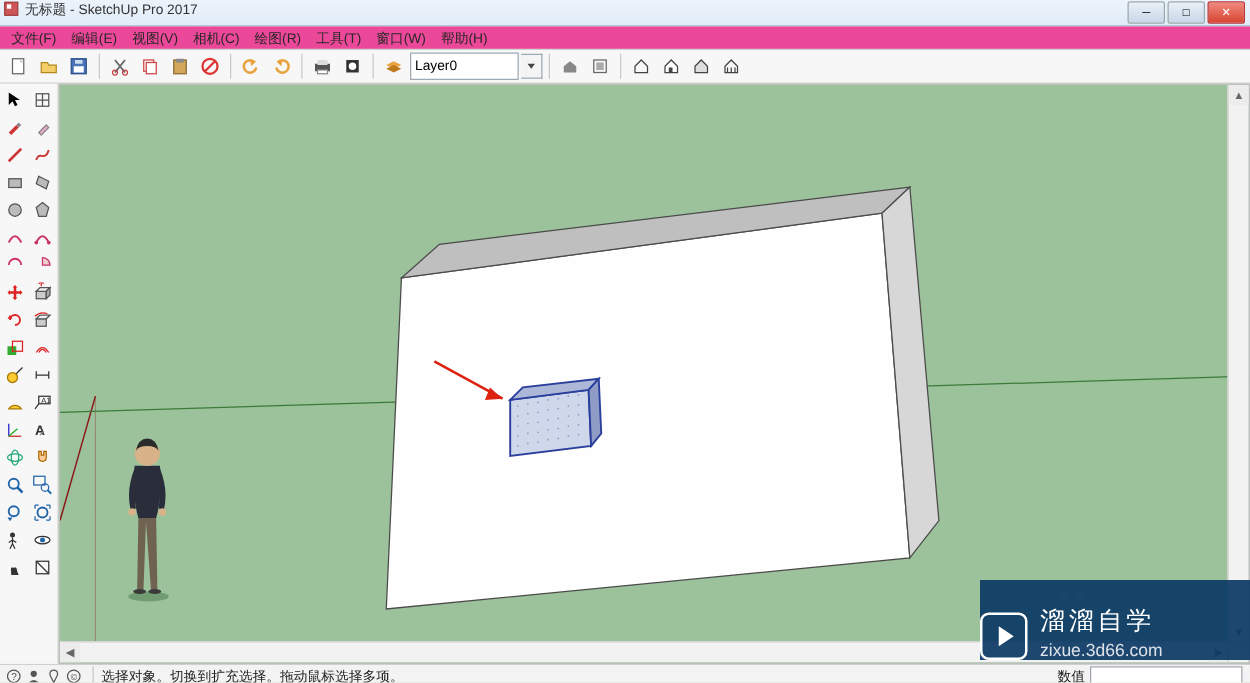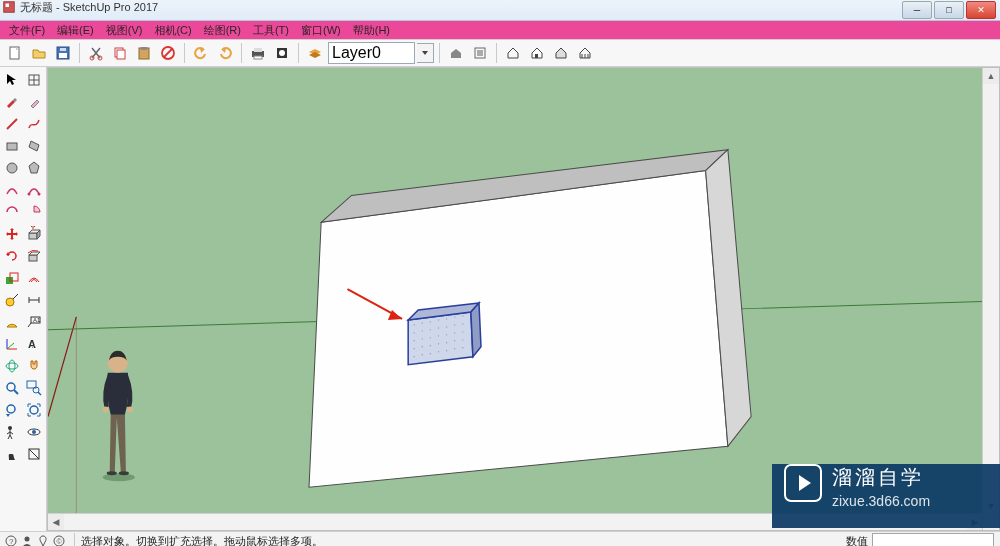--- a/index.html
+++ b/index.html
@@ -78,21 +78,21 @@
     width: 20px; height: 20px;
     border: 1px solid transparent;
     border-radius: 2px;
     display: flex; align-items: center; justify-content: center;
     cursor: pointer;
   }
   .layer-select {
     height: 18px; width: 80px;
     border: 1px solid #9fa9b3;
     background: #fff;
-    font-size: 16px;
+    font-size: 11px;
     padding-left: 3px;
   }
   .layer-drop {
     width: 16px; height: 18px; border:1px solid #9fa9b3; border-left:none;
     display:flex; align-items:center; justify-content:center; background:#f4f4f4;
   }
 
   
   .main-row {
     display: flex;
@@ -154,23 +154,23 @@
   
   .watermark {
     position: absolute;
     right: 0;
     bottom: 18px;
     width: 216px;
     height: 64px;
     background: rgba(11,56,100,0.92);
     color: #fff;
     display: flex;
-    align-items: flex-start;
+    align-items: flex-end;
     gap: 10px;
-    padding-left: 12px;
+    padding-left: 0;
     pointer-events: none;
     z-index: 20;
   }
   .watermark .play-logo {
     width: 34px; height: 34px;
     border: 2px solid #fff;
     border-radius: 7px;
     display:flex; align-items:center; justify-content:center;
   }
   .watermark .play-logo .tri {

